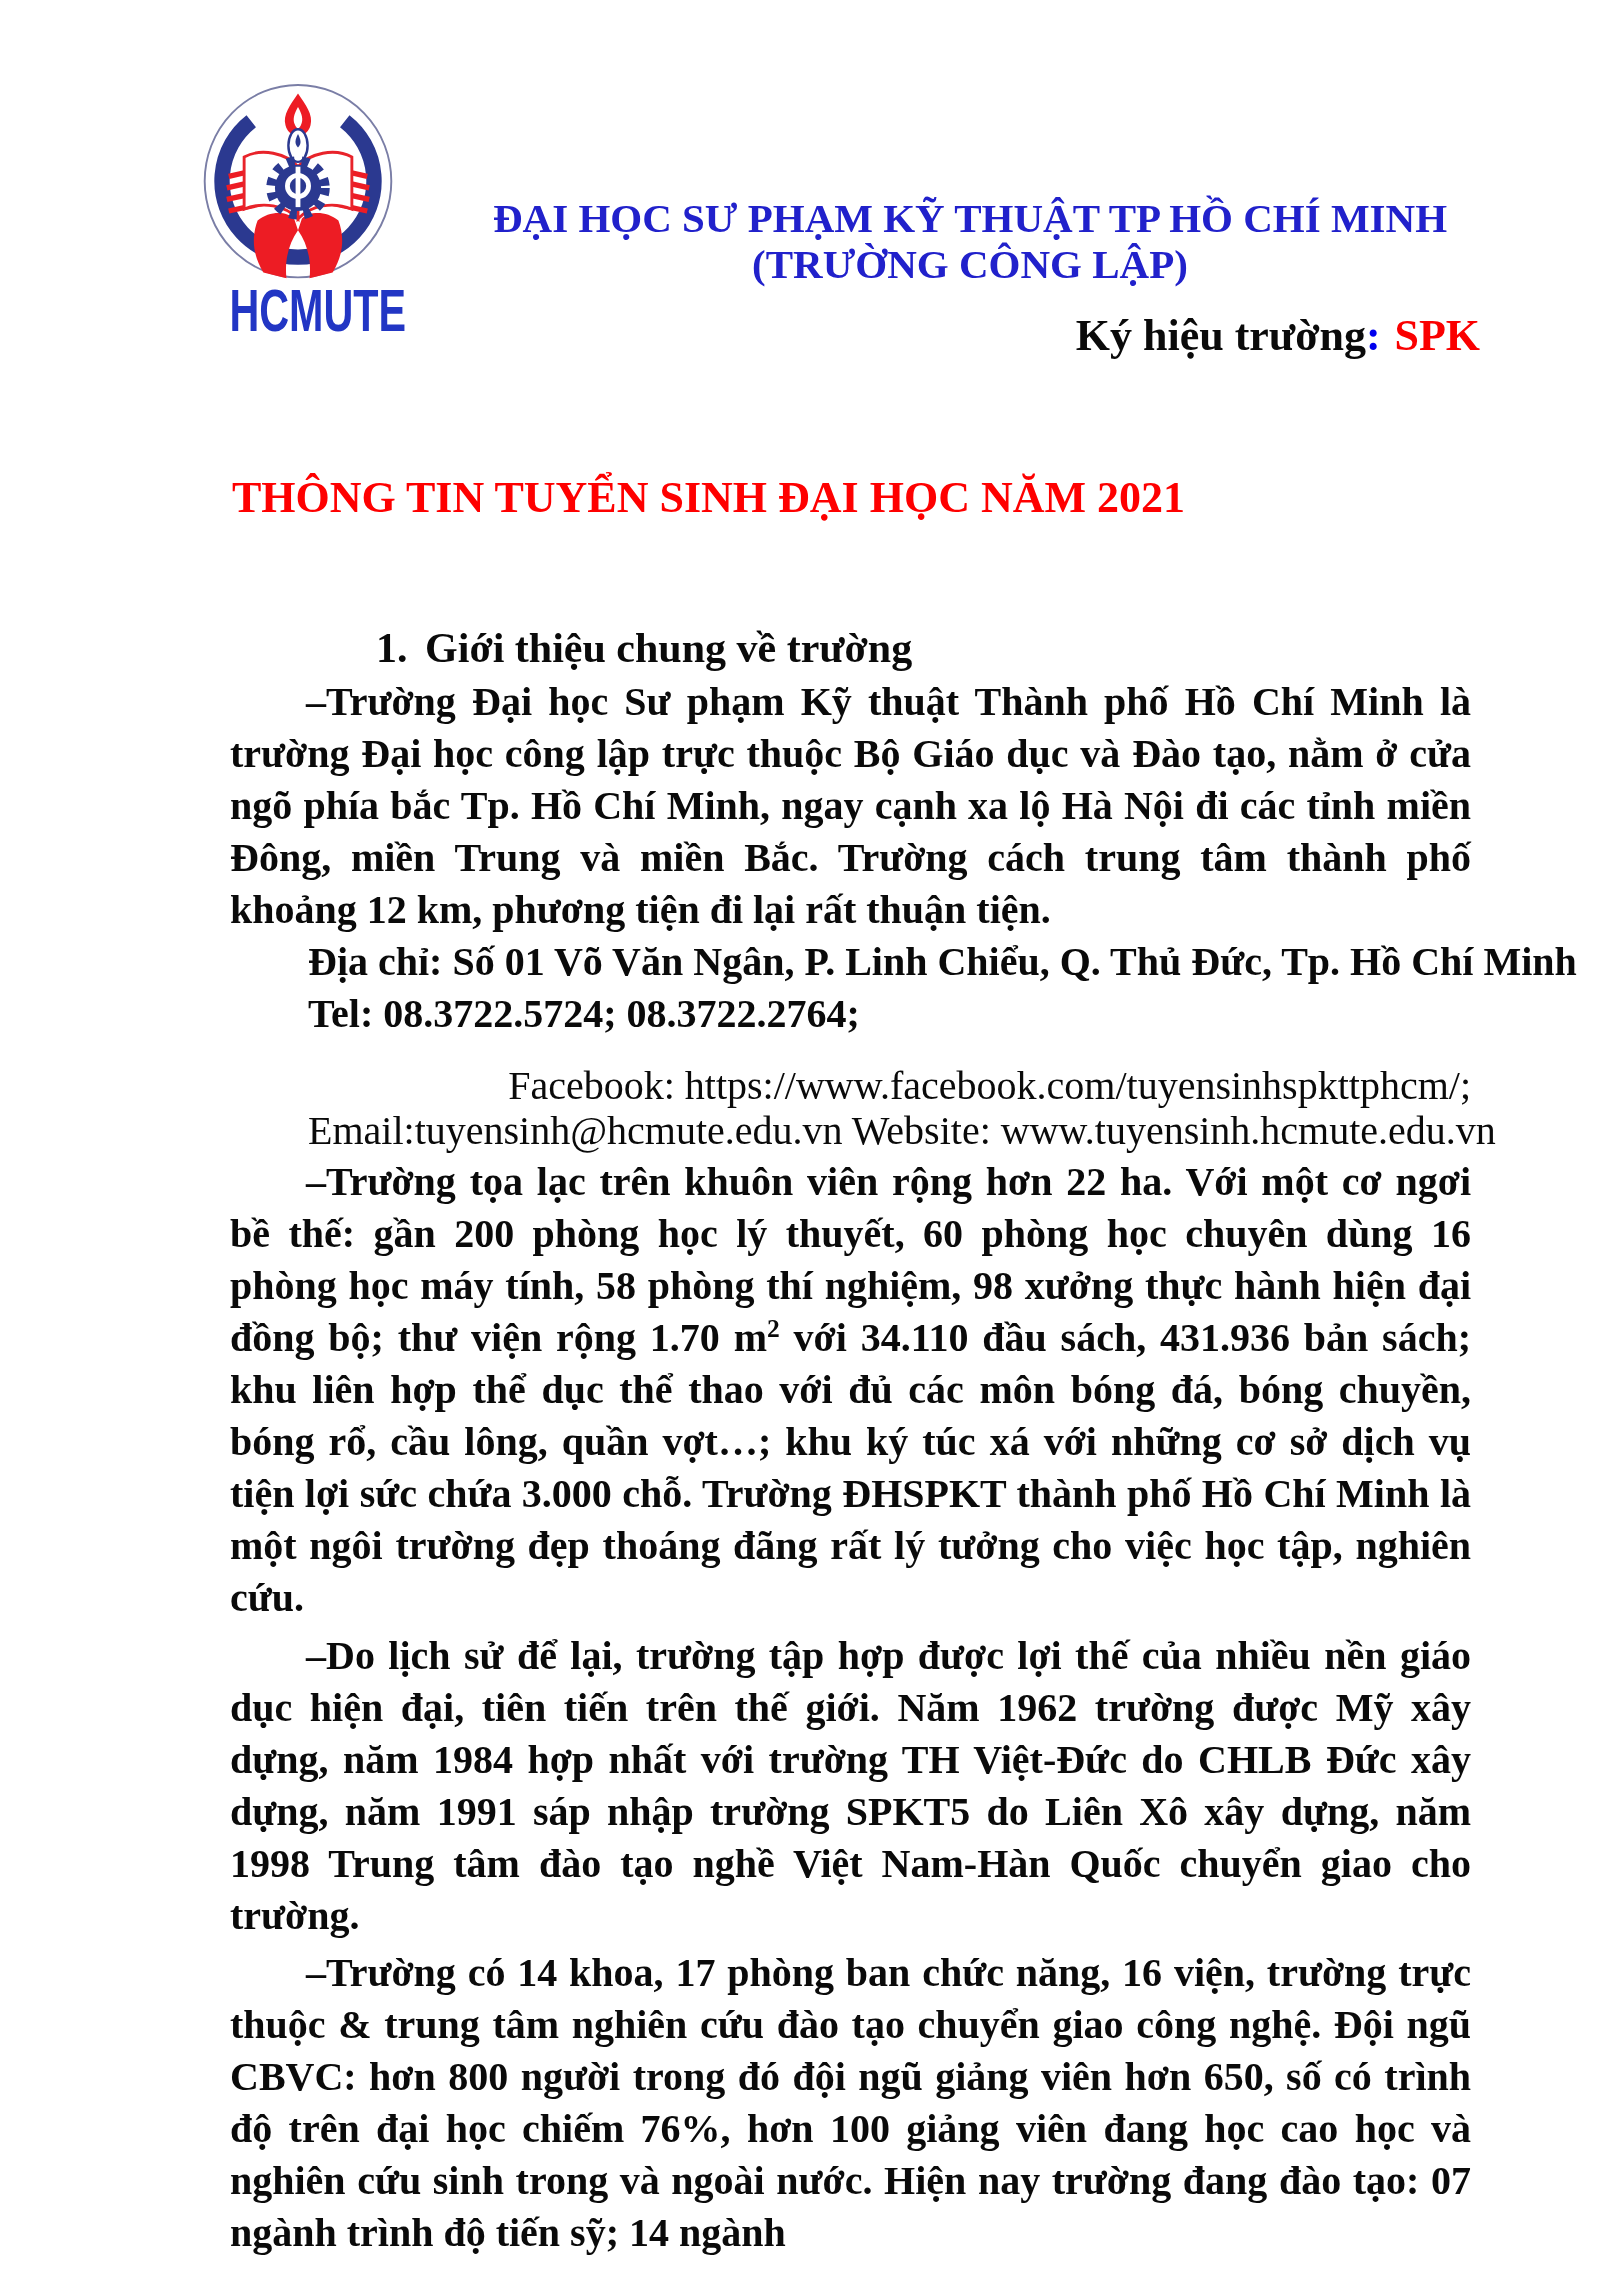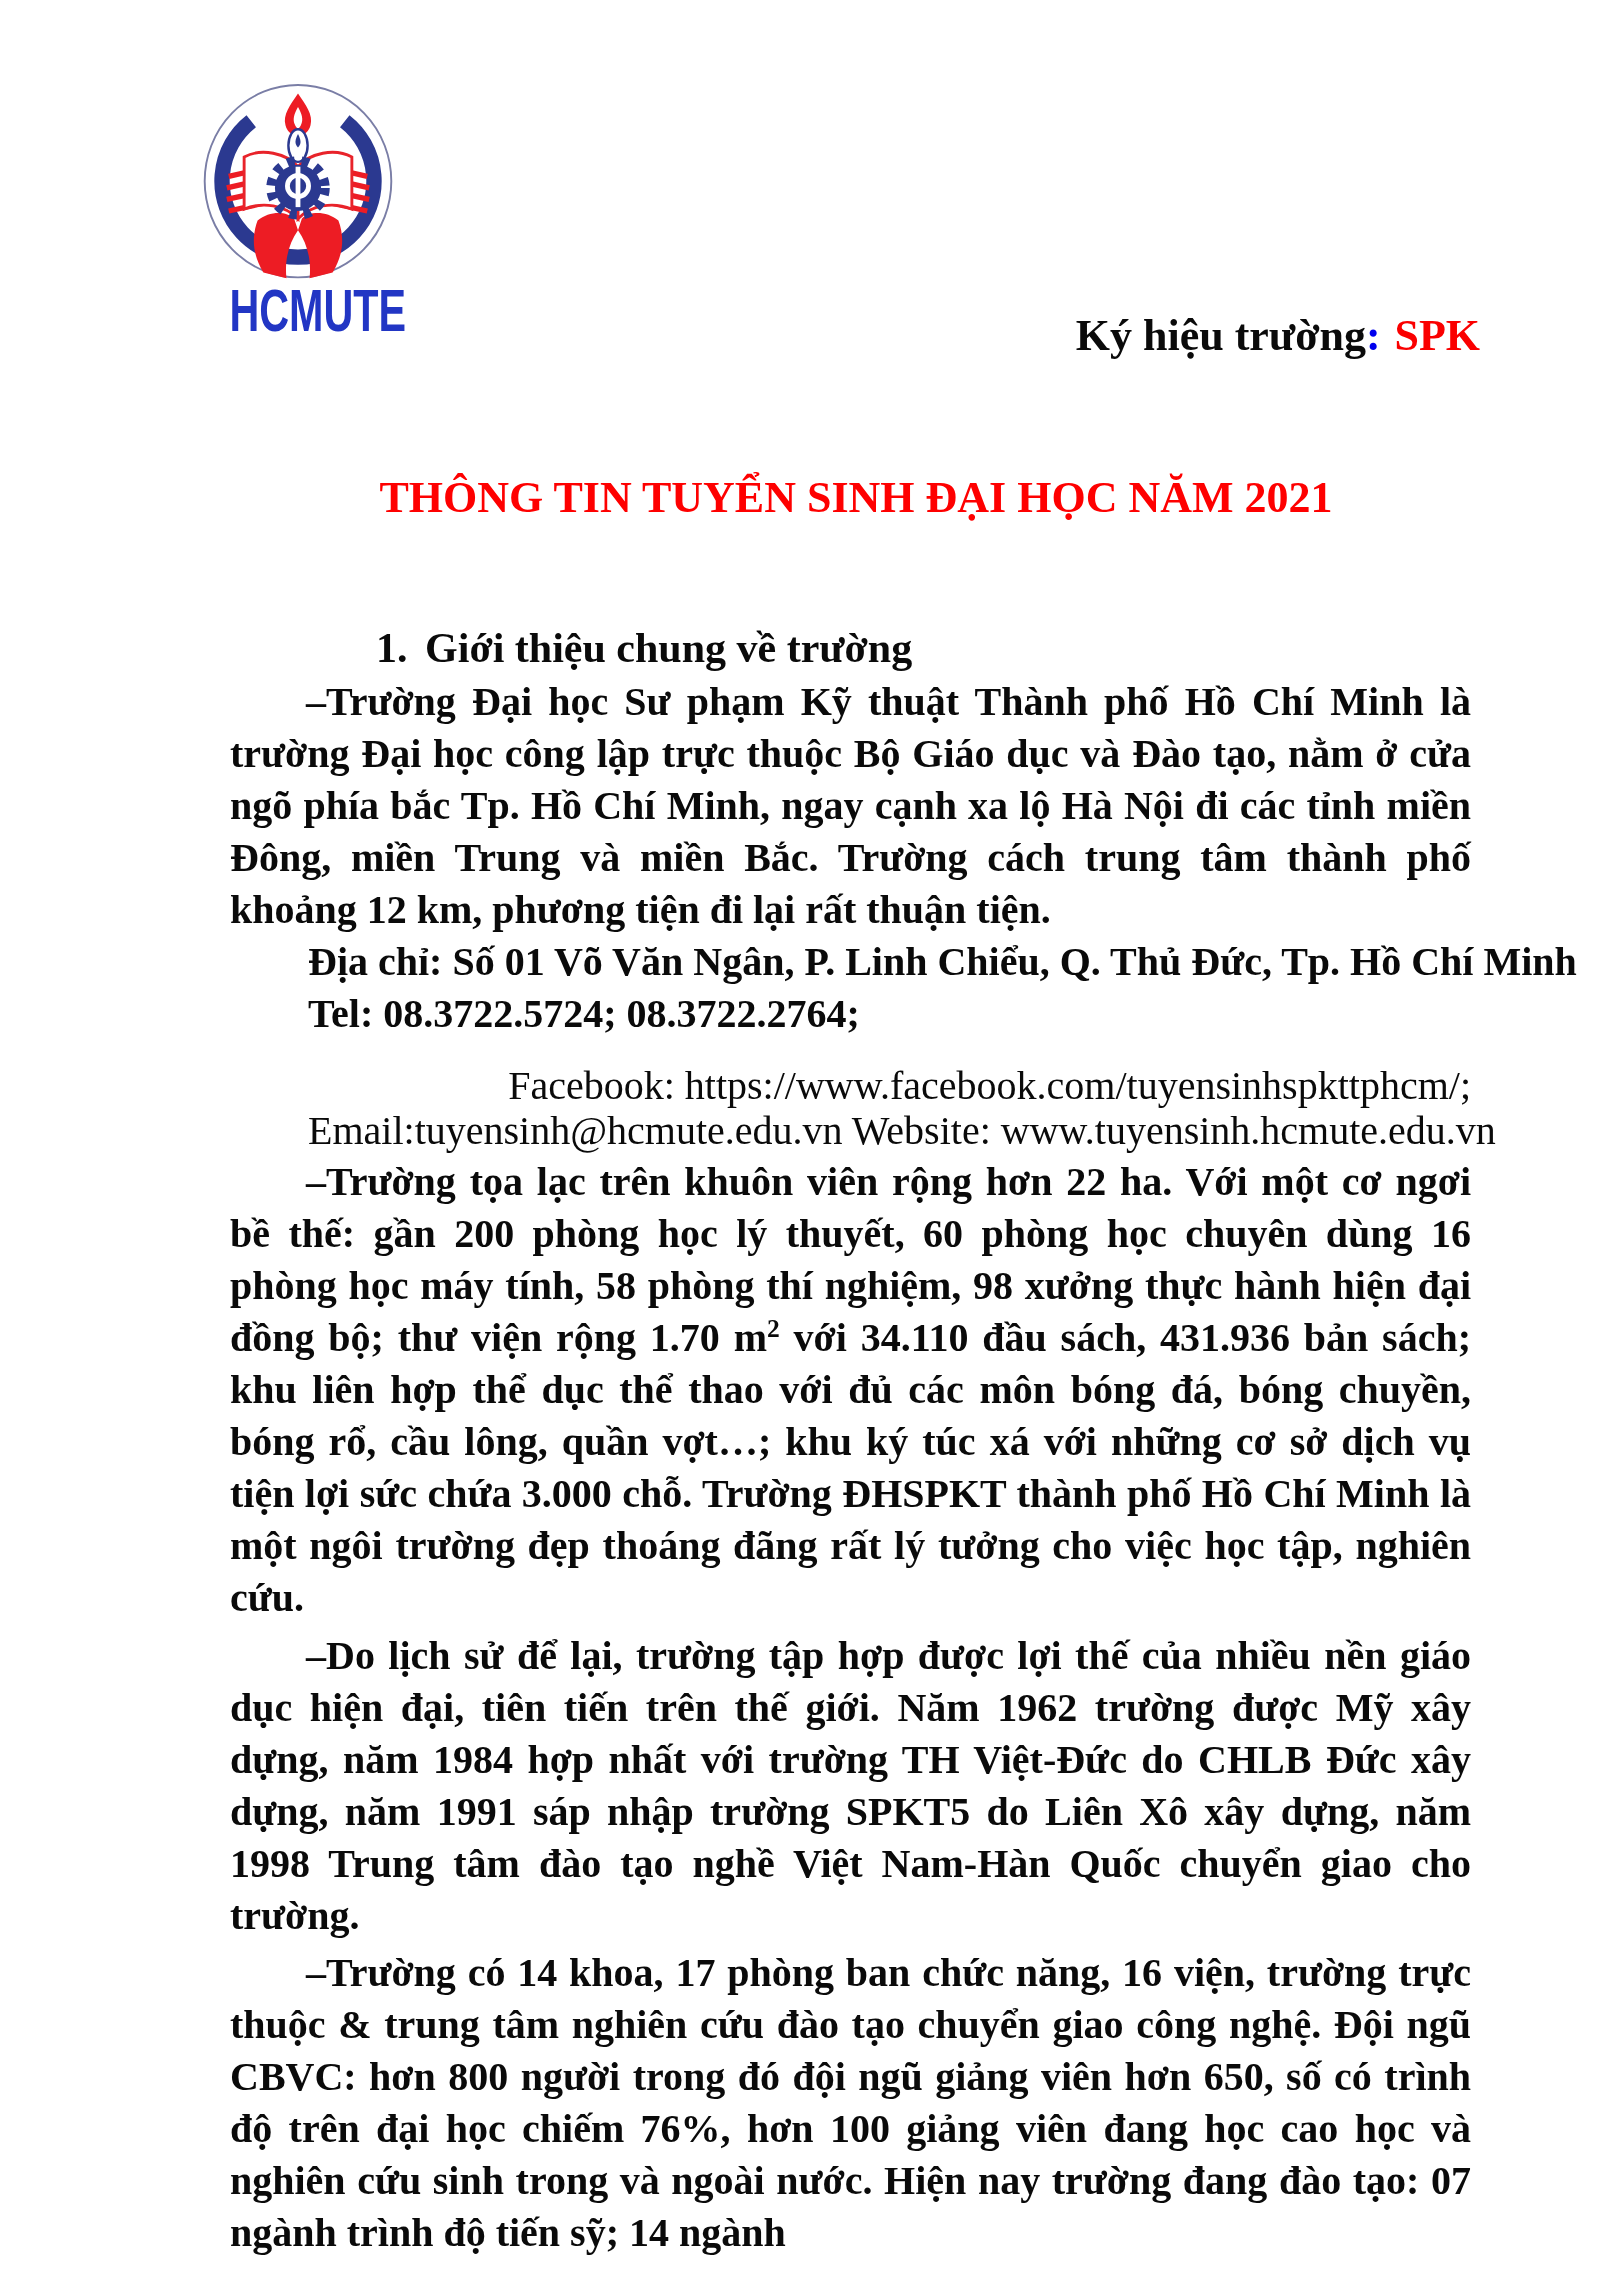--- a/index.html
+++ b/index.html
@@ -32,21 +32,21 @@
   }
   .school-code{
     position:absolute;left:232px;top:310px;width:1248px;
     text-align:right;font-weight:bold;font-size:44px;line-height:51px;
     white-space:nowrap;
   }
   .school-code .colon{margin-right:13.7px;}
   
   .doc-title{
     position:absolute;left:232px;top:471px;width:1248px;
-    text-align:center;font-weight:bold;font-size:44px;line-height:53px;
+    text-align:left;font-weight:bold;font-size:44px;line-height:53px;
     white-space:nowrap;
   }
   .section-heading{
     position:absolute;left:522px;top:569px;
     font-weight:bold;font-size:44px;line-height:53px;white-space:nowrap;
   }
   .section-heading .num{display:inline-block;margin-right:67px;}
   .subsection-heading{
     position:absolute;left:376px;top:623px;
     font-weight:bold;font-size:42px;line-height:51px;white-space:nowrap;
@@ -103,20 +103,24 @@
       <path d="M100 52 C 97 58 96 62 100 66 C 104 62 103 58 100 52 Z" fill="#2b3990"></path>
 
       <circle cx="100" cy="108" r="28" fill="none" stroke="#2b3990" stroke-width="10" stroke-dasharray="7.5 7.5"></circle>
       <circle cx="100" cy="108" r="24" fill="#2b3990"></circle>
       <circle cx="100" cy="106" r="11" fill="none" stroke="#ffffff" stroke-width="5"></circle>
       <line x1="100" y1="86" x2="100" y2="128" stroke="#ffffff" stroke-width="5"></line>
     </svg>
     <div class="logo-text" style="color:#2236c4;">HCMUTE</div>
   </div>
 
+  <div class="header-block" style="color:#2121cb;">
+    <div>ĐẠI HỌC SƯ PHẠM KỸ THUẬT TP HỒ CHÍ MINH</div>
+    <div>(TRƯỜNG CÔNG LẬP)</div>
+  </div>
 
   <div class="school-code">
     <span>Ký hiệu trường</span><span class="colon" style="color:#0000ee;">:</span><span style="color:#fa0000;">SPK</span>
   </div>
 
   <div class="doc-title" style="color:#fe0000;">THÔNG TIN TUYỂN SINH ĐẠI HỌC NĂM 2021</div>
 
 
   <div class="subsection-heading">
     <span class="num">1.</span><span>Giới thiệu chung về trường</span>

